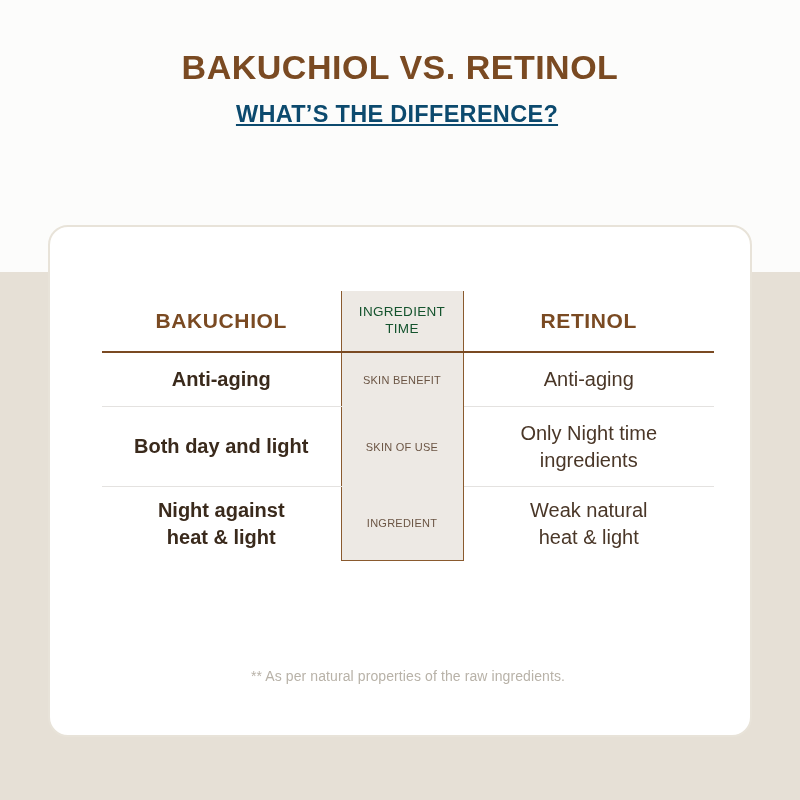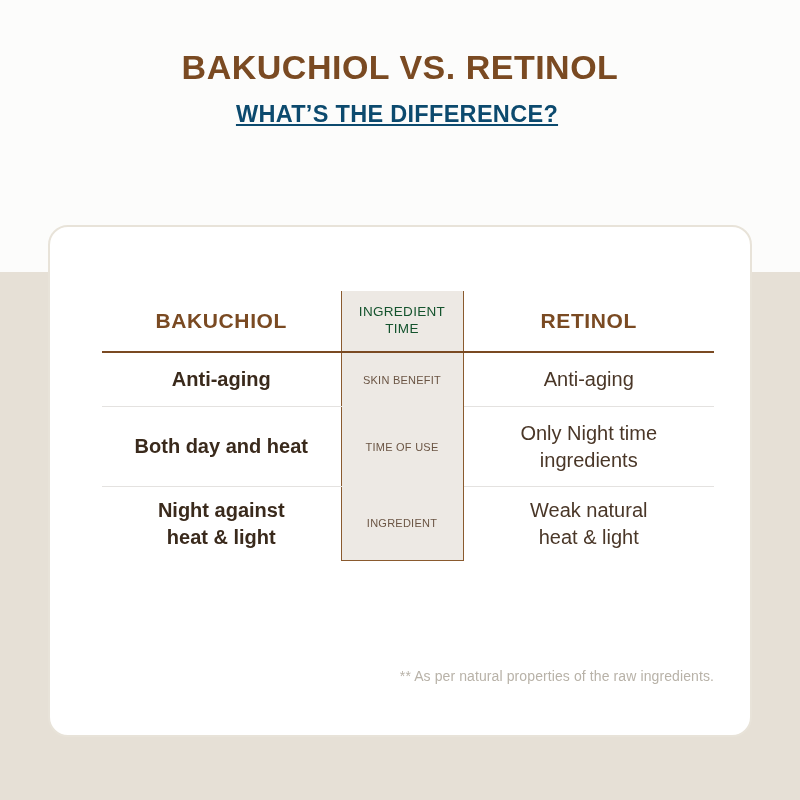--- a/index.html
+++ b/index.html
@@ -148,21 +148,21 @@
   .h-short { height: 53px; }
   .h-tall  { height: 79px; }
   .h-tall2 { height: 73px; }
 
   
   .footnote {
     position: absolute;
     left: 52px;
     top: 441px;   
     width: 612px;
-    text-align: right;
+    text-align: center;
     font-size: 14px;
     color: #b8b2a8;
     letter-spacing: 0.1px;
   }
 </style>
 </head>
 <body>
 
 <div id="stage">
 
@@ -195,22 +195,22 @@
           </tr>
 
           <tr class="row-skin-benefit">
             <td class="side-cell bold h-short">Anti-aging</td>
             <td class="mid-cell h-short">SKIN BENEFIT</td>
             <td class="side-cell light h-short">Anti-aging</td>
           </tr>
 
 
           <tr class="row-time-of-use">
-            <td class="side-cell bold h-tall">Both day and heat</td>
-            <td class="mid-cell h-tall">TIME OF USE</td>
+            <td class="side-cell bold h-tall">Both day and light</td>
+            <td class="mid-cell h-tall">SKIN OF USE</td>
             <td class="side-cell light h-tall">
               <span>Only Night time</span><br>
               <span>ingredients</span>
             </td>
           </tr>
 
           <tr class="row-stability row-last">
             <td class="side-cell bold h-tall2">
               <span>Night against</span><br>
               <span>heat &amp; light</span>

